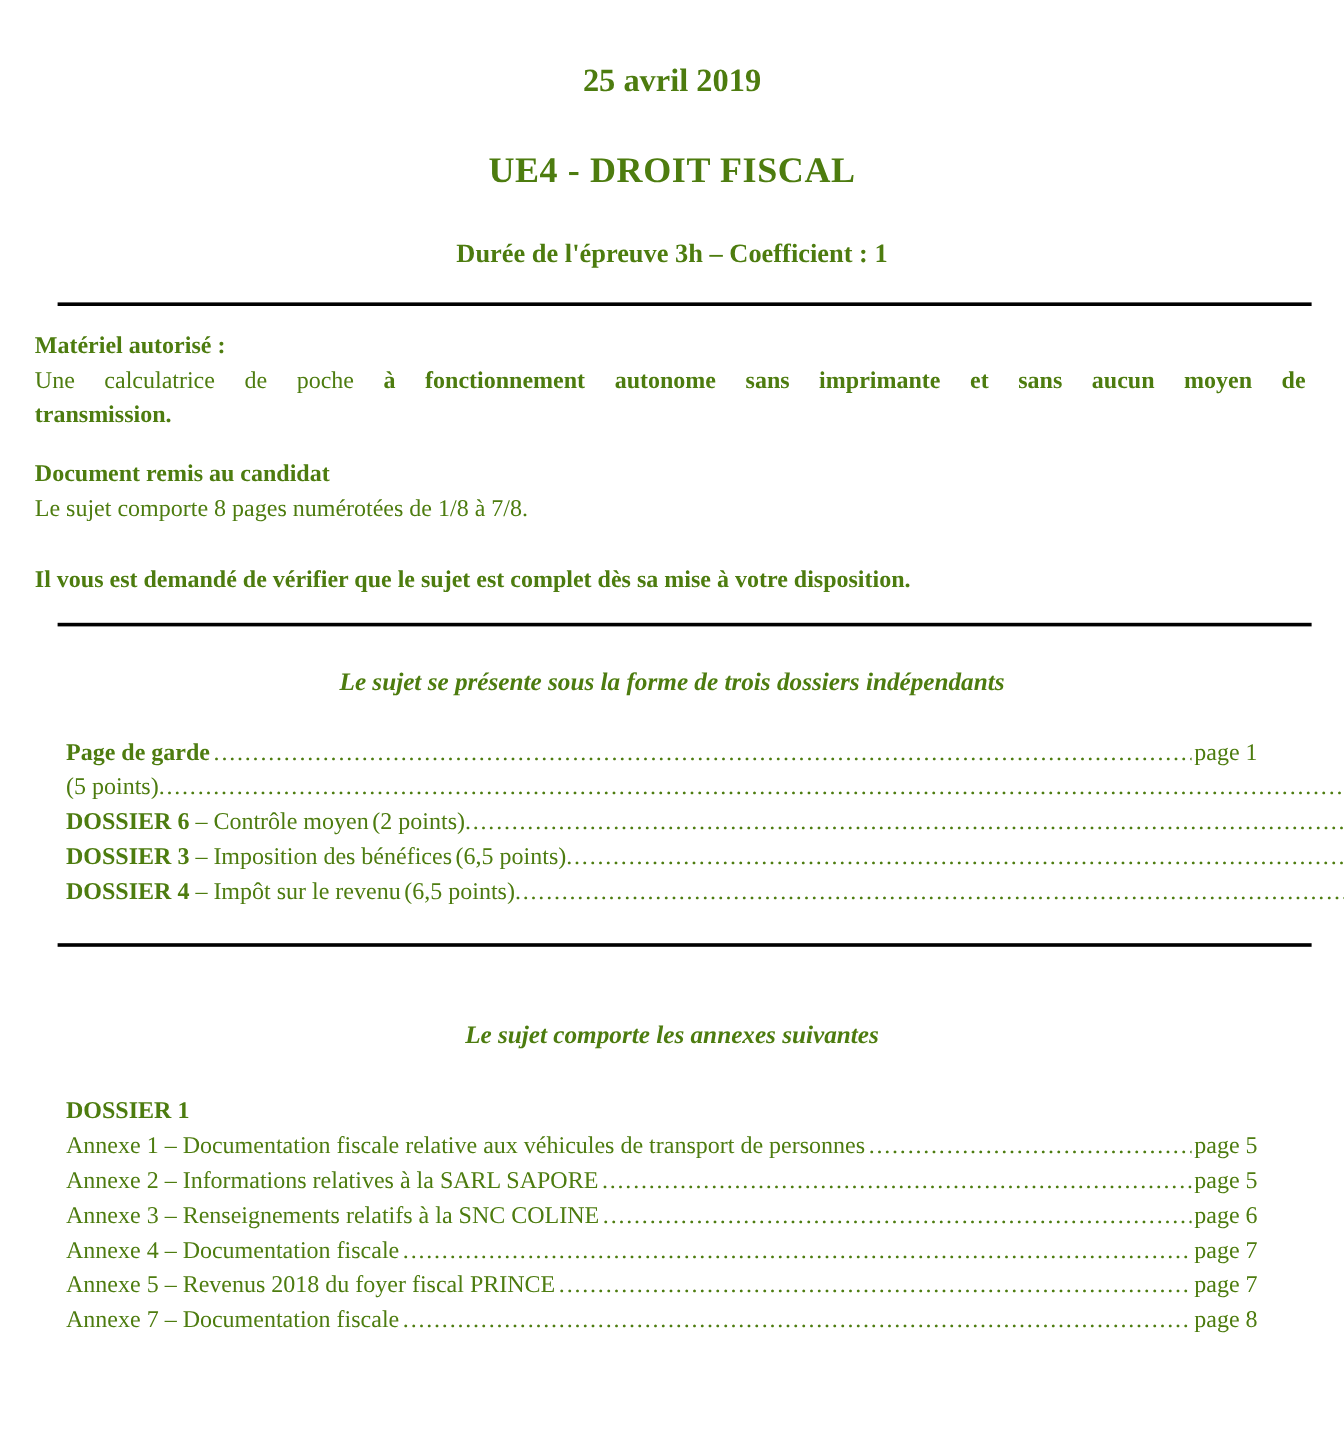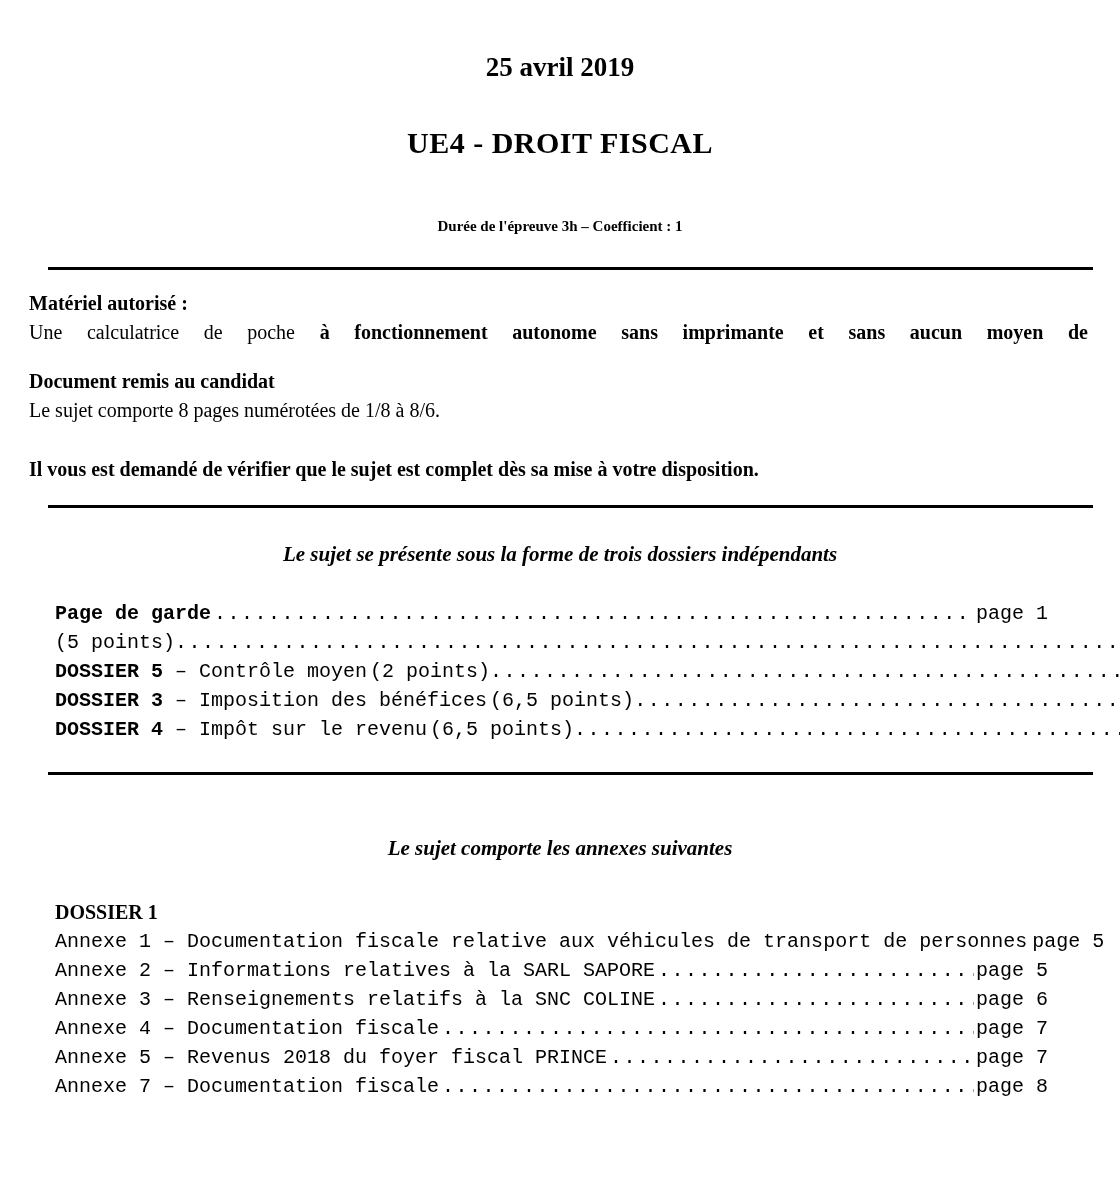--- a/index.html
+++ b/index.html
@@ -2,30 +2,30 @@
 <html><head>
 <meta charset="utf-8">
 <style>
   * { box-sizing: border-box; }
   html, body { margin: 0; padding: 0; background: #fff; }
   .page {
     position: relative;
     width: 1120px;
     height: 1194px;
     background: #ffffff;
-    color: #000000;
+    color: #4d7c0f;
     font-family: "Liberation Serif", "DejaVu Serif", serif;
     overflow: hidden;
   }
   .center { text-align: center; }
   .bold { font-weight: bold; }
 
   .date      { padding-top: 50px; font-size: 27px; line-height: 34px; font-weight: bold; }
   .main-title{ margin-top: 41px;  font-size: 30px; line-height: 36px; font-weight: bold; letter-spacing: 0.5px; }
-  .subtitle  { margin-top: 52px;  font-size: 15px; line-height: 26px; font-weight: bold; }
+  .subtitle  { margin-top: 37px;  font-size: 22px; line-height: 26px; font-weight: bold; }
 
   .rule { height: 3px; background: #000; margin-left: 48px; margin-right: 27px; }
   .rule-1 { margin-top: 28px; }
   .rule-2 { margin-top: 21px; }
   .rule-3 { margin-top: 28px; }
 
   .notice { margin-left: 29px; margin-right: 32px; font-size: 20px; line-height: 29px; }
   .notice-heading { margin-top: 19px; font-weight: bold; }
   .justify-full { text-align: justify; text-align-last: justify; }
   .mt-doc { margin-top: 20px; }
@@ -33,21 +33,21 @@
 
   .section-heading { font-size: 21px; line-height: 27px; font-weight: bold; font-style: italic; }
   .toc-heading { margin-top: 33px; }
   .annexes-heading { margin-top: 60px; }
 
   .listing { margin-left: 55px; width: 993px; font-size: 20px; line-height: 29px; }
   .toc { margin-top: 31px; }
   .annexes { margin-top: 36px; }
   .dossier-heading { font-weight: bold; }
 
-  .row { display: flex; align-items: flex-start; font-family: Liberation Mono, monospace; }
+  .row { display: flex; align-items: flex-start; }
   .label { flex: 0 0 auto; white-space: nowrap; padding-right: 3px; }
   .leader { flex: 1 1 auto; min-width: 0; overflow: hidden; white-space: nowrap; }
   .leader::after {
     content: "........................................................................................................................................................................................................";
     letter-spacing: 1.5px;
   }
   .right-group { flex: 0 0 335px; display: flex; align-items: baseline; }
   .points { flex: 0 0 auto; white-space: nowrap; }
   .page-num { flex: 0 0 auto; white-space: nowrap; padding-left: 2px; }
 </style>
@@ -60,23 +60,24 @@
 
   <div class="main-title center">UE4 - DROIT FISCAL</div>
 
   <div class="subtitle center">Durée de l'épreuve 3h – Coefficient : 1</div>
 
   <div class="rule rule-1"></div>
 
   <div class="notice">
     <div class="notice-heading">Matériel autorisé :</div>
     <div class="justify-full"><span>Une calculatrice de poche </span><span class="bold">à fonctionnement autonome sans imprimante et sans aucun moyen de</span></div>
+    <div class="bold">transmission.</div>
 
     <div class="notice-heading mt-doc">Document remis au candidat</div>
-    <div>Le sujet comporte 8 pages numérotées de 1/8 à 8/6.</div>
+    <div>Le sujet comporte 8 pages numérotées de 1/8 à 7/8.</div>
 
     <div class="bold mt-warning">Il vous est demandé de vérifier que le sujet est complet dès sa mise à votre disposition.</div>
   </div>
 
   <div class="rule rule-2"></div>
 
   <div class="section-heading toc-heading center">Le sujet se présente sous la forme de trois dossiers indépendants</div>
 
   <div class="listing toc">
     <div class="row">
@@ -86,21 +87,21 @@
     </div>
     <div class="row">
       <span class="leader"></span>
       <span class="right-group">
         <span class="points">(5 points)</span>
         <span class="leader"></span>
 
       </span>
     </div>
     <div class="row">
-      <span class="label"><span class="bold">DOSSIER 5</span><span> – Contrôle moyen</span></span>
+      <span class="label"><span class="bold">DOSSIER 6</span><span> – Contrôle moyen</span></span>
       <span class="leader"></span>
       <span class="right-group">
         <span class="points">(2 points)</span>
         <span class="leader"></span>
 
       </span>
     </div>
     <div class="row">
       <span class="label"><span class="bold">DOSSIER 3</span><span> – Imposition des bénéfices</span></span>
       <span class="leader"></span>

